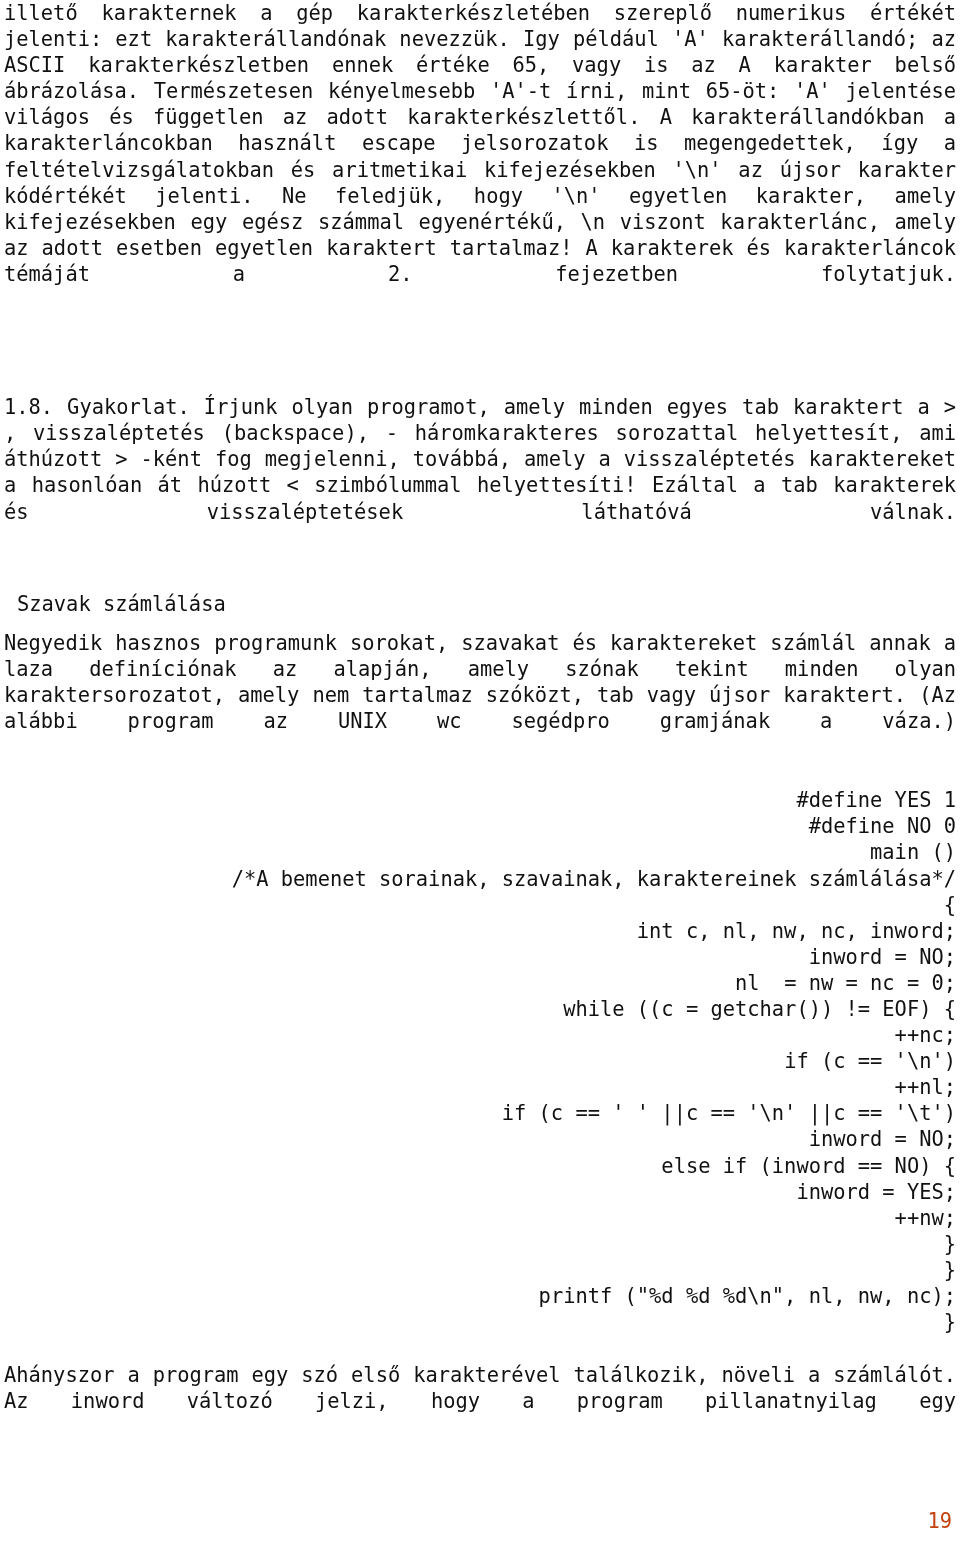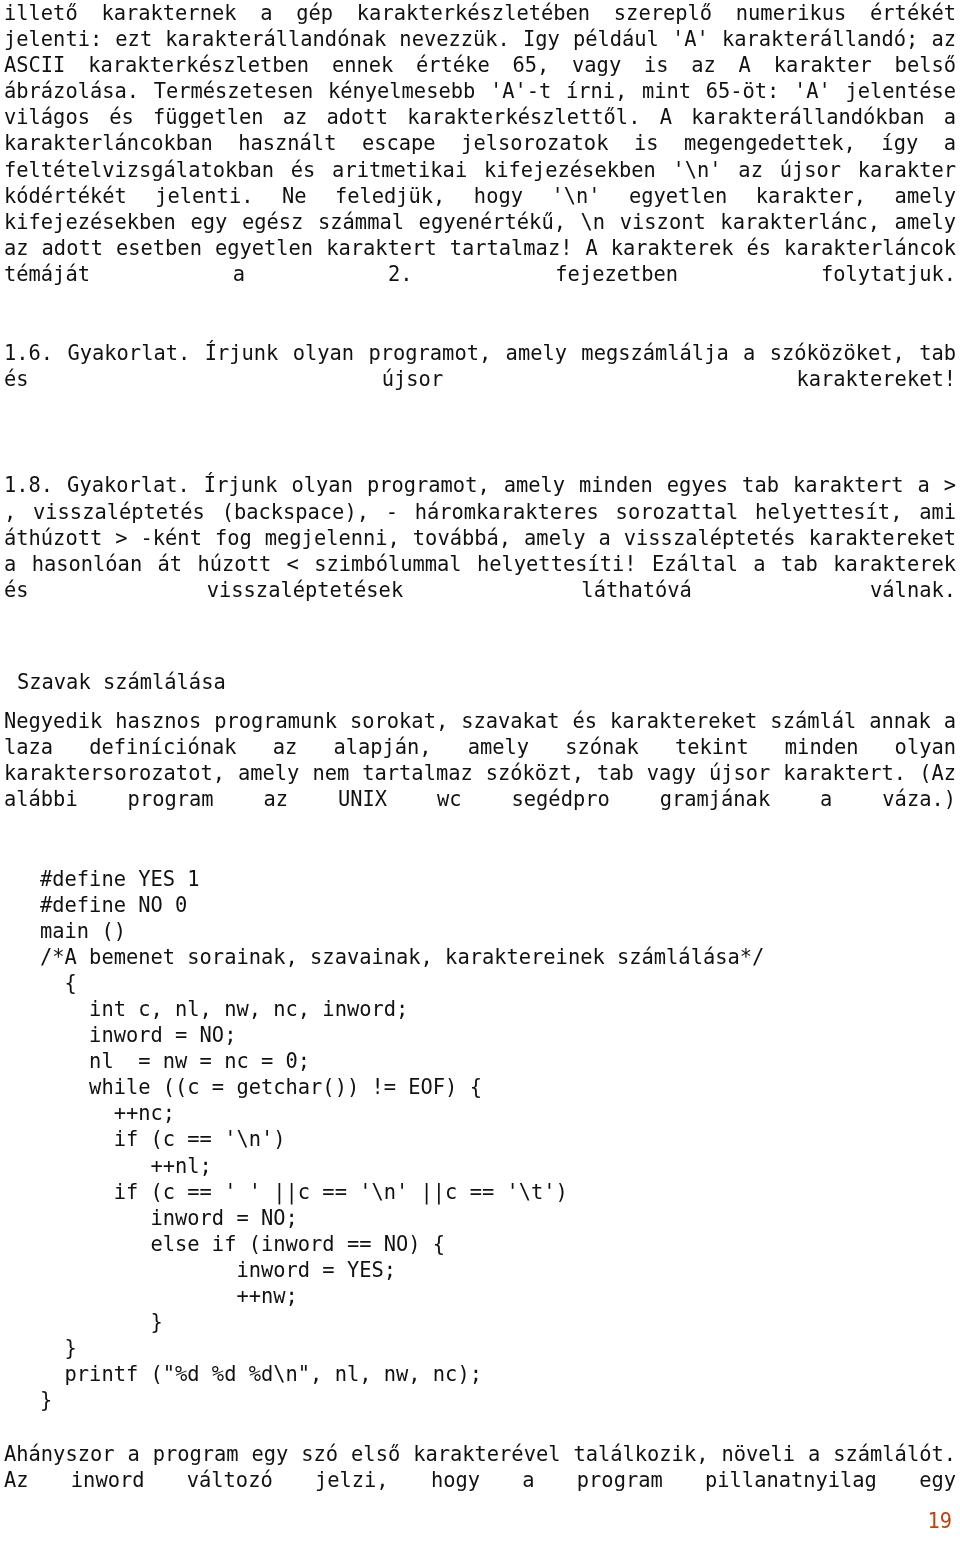--- a/index.html
+++ b/index.html
@@ -57,20 +57,21 @@
     padding: 0;
     font-family: "DejaVu Sans Mono", "Liberation Mono", monospace;
     font-size: 20.4px;
     line-height: 26.1px;
     white-space: pre;
     color: #111111;
     font-weight: 400;
   }
   .code-wrap {
     padding-left: 36px;
+    text-align: right;
   }
   .page-number {
     position: absolute;
     right: 8px;
     bottom: 10px;
     font-size: 20.4px;
     line-height: 24px;
     font-family: "DejaVu Sans Mono", "Liberation Mono", monospace;
     color: #c2410c;
     text-align: right;
@@ -85,21 +86,20 @@
 </head>
 <body>
 
 <div class="page">
   <div class="textcol">
 
     <p class="body-par">illető karakternek a gép karakterkészletében szereplő numerikus értékét jelenti: ezt karakterállandónak nevezzük. Igy például 'A' karakterállandó; az ASCII karakterkészletben ennek értéke 65, vagy is az A karakter belső ábrázolása. Természetesen kényelmesebb 'A'-t írni, mint 65-öt: 'A' jelentése világos és független az adott karakterkészlettől. A karakterállandókban a karakterláncokban használt escape jelsorozatok is megengedettek, így a feltételvizsgálatokban és aritmetikai kifejezésekben '\n' az újsor karakter kódértékét jelenti. Ne feledjük, hogy '\n' egyetlen karakter, amely kifejezésekben egy egész számmal egyenértékű, \n viszont karakterlánc, amely az adott esetben egyetlen karaktert tartalmaz! A karakterek és karakterláncok témáját a 2. fejezetben folytatjuk.</p>
 
     <div class="gap-md"></div>
 
-    <p class="body-par">1.6. Gyakorlat. Írjunk olyan programot, amely megszámlálja a szóközöket, tab és újsor karaktereket!</p>
 
     <div class="gap-md"></div>
 
 
     <div class="gap-md"></div>
 
     <p class="body-par">1.8. Gyakorlat. Írjunk olyan programot, amely minden egyes tab karaktert a &gt; , visszaléptetés (backspace), - háromkarakteres sorozattal helyettesít, ami áthúzott &gt; -ként fog megjelenni, továbbá, amely a visszaléptetés karaktereket a hasonlóan át húzott &lt; szimbólummal helyettesíti! Ezáltal a tab karakterek és visszaléptetések láthatóvá válnak.</p>
 
     <div class="gap-md"></div>
 

